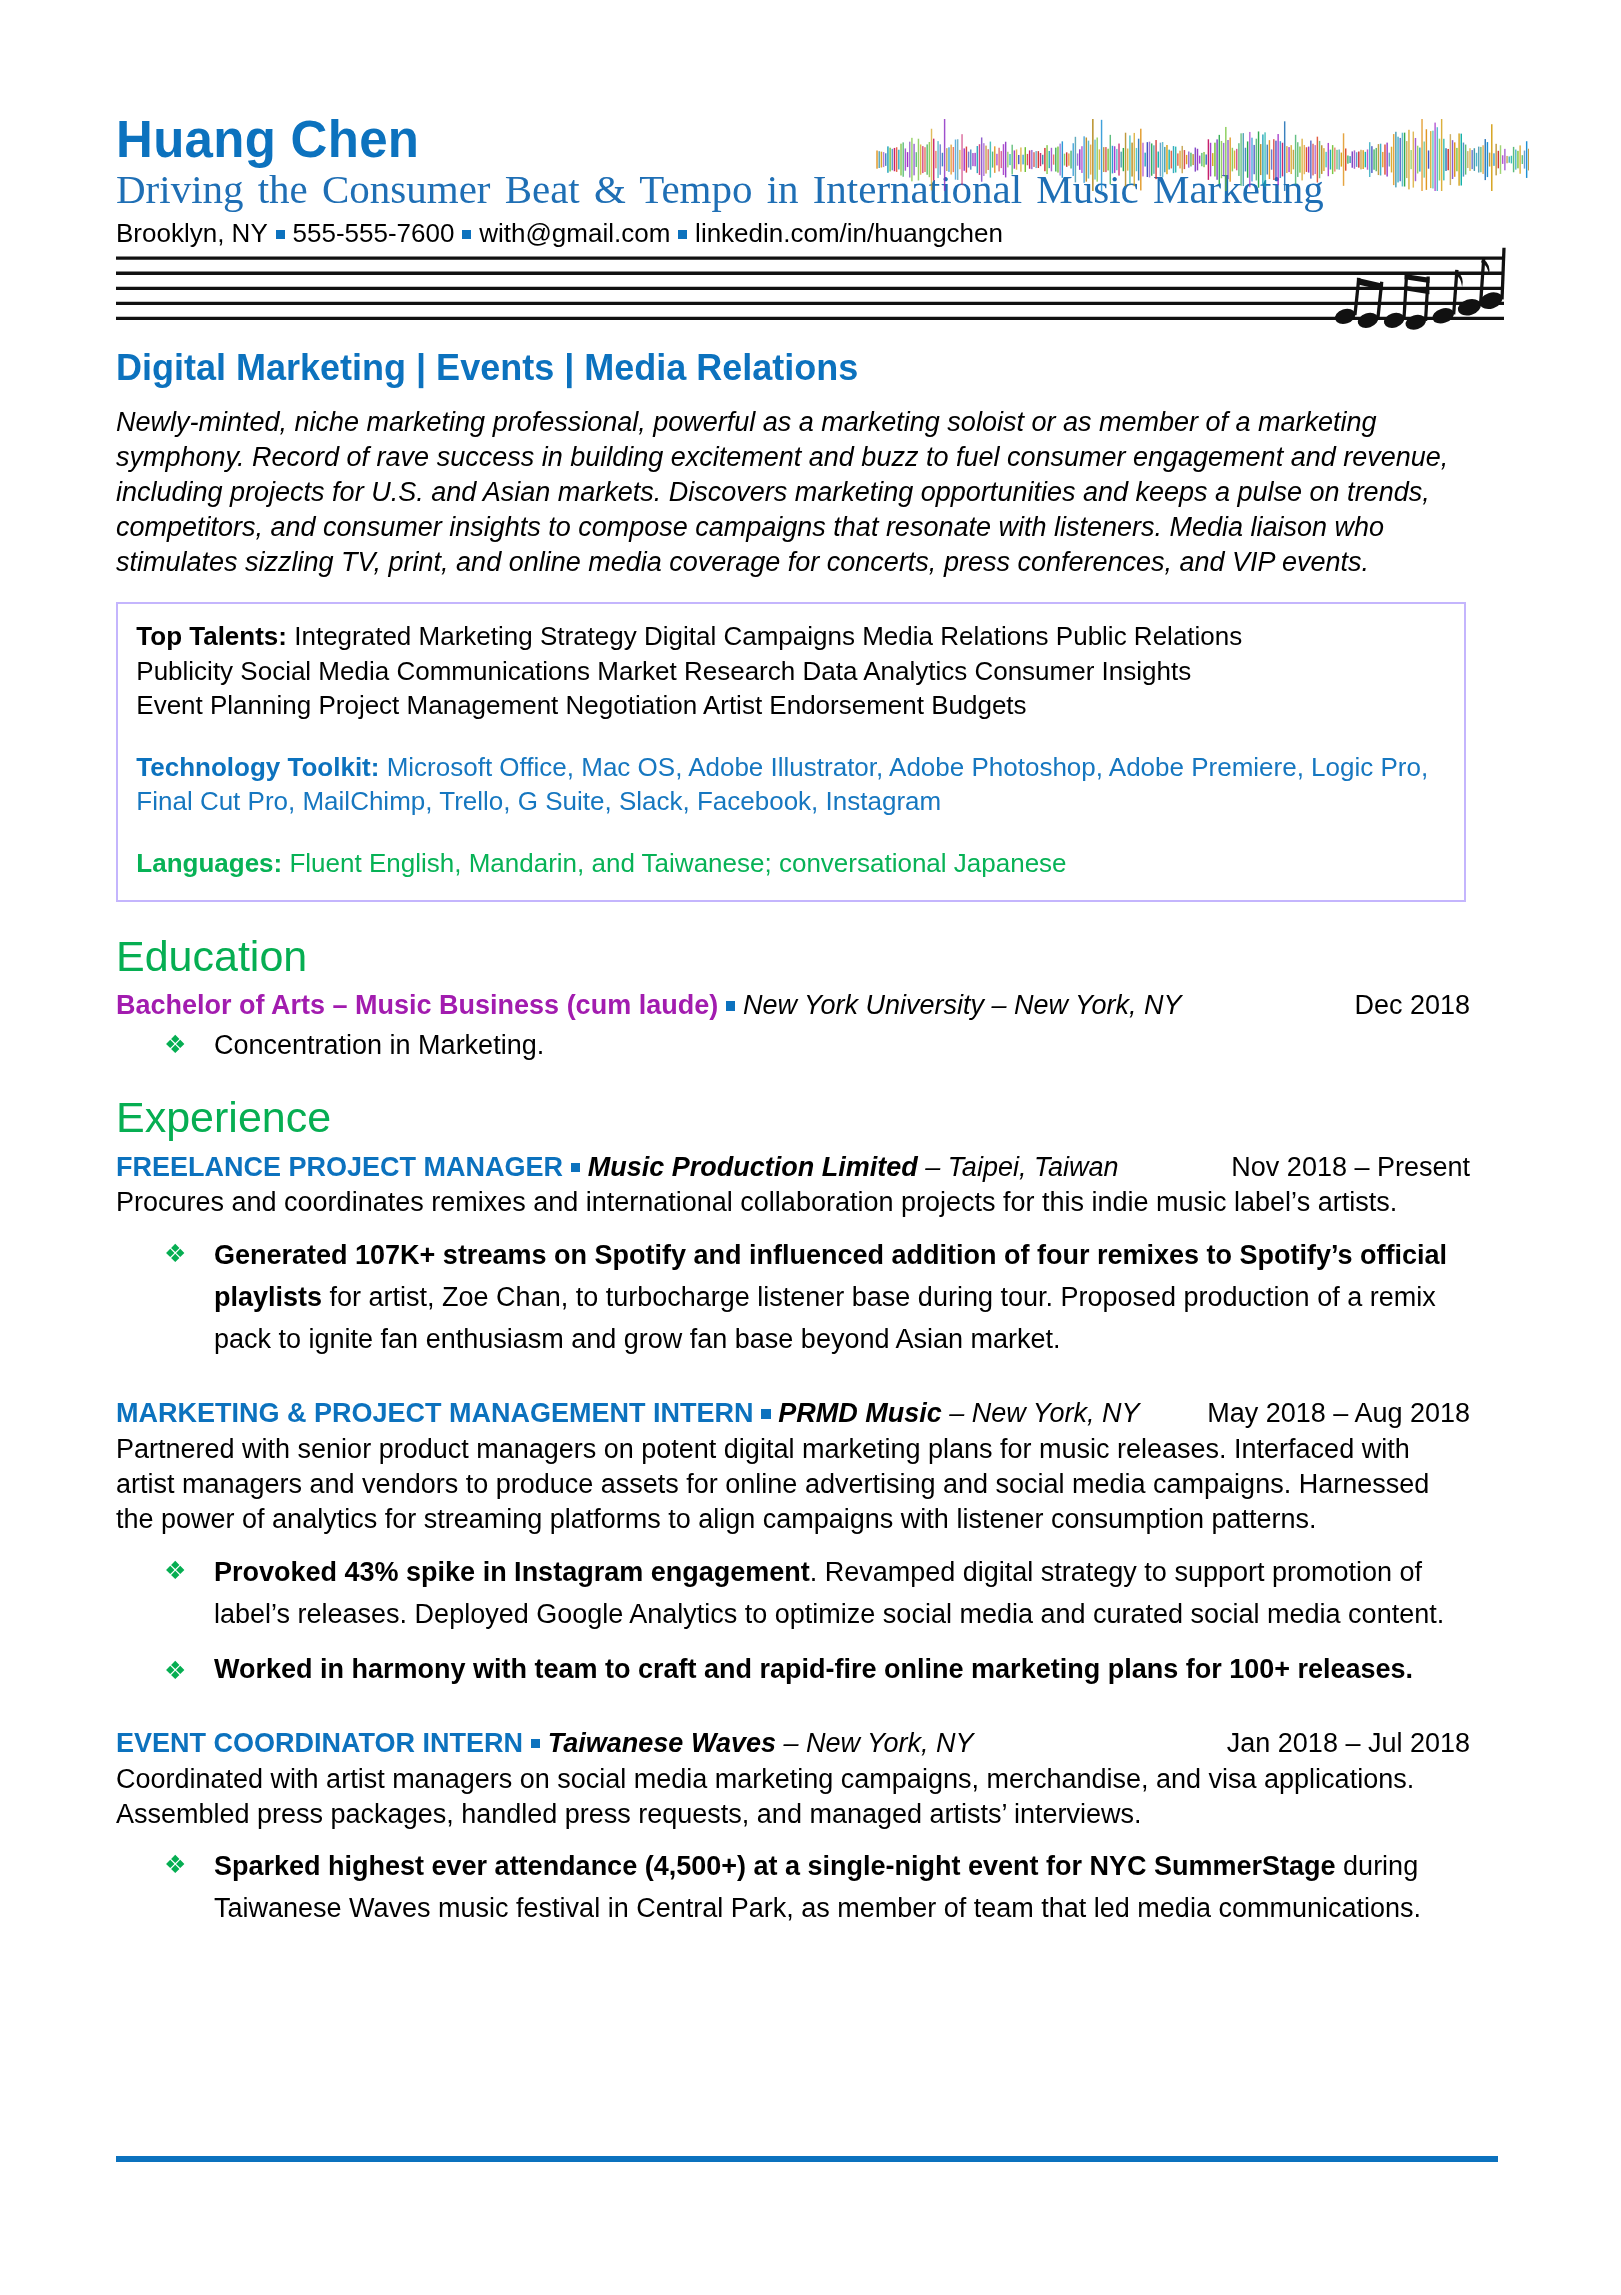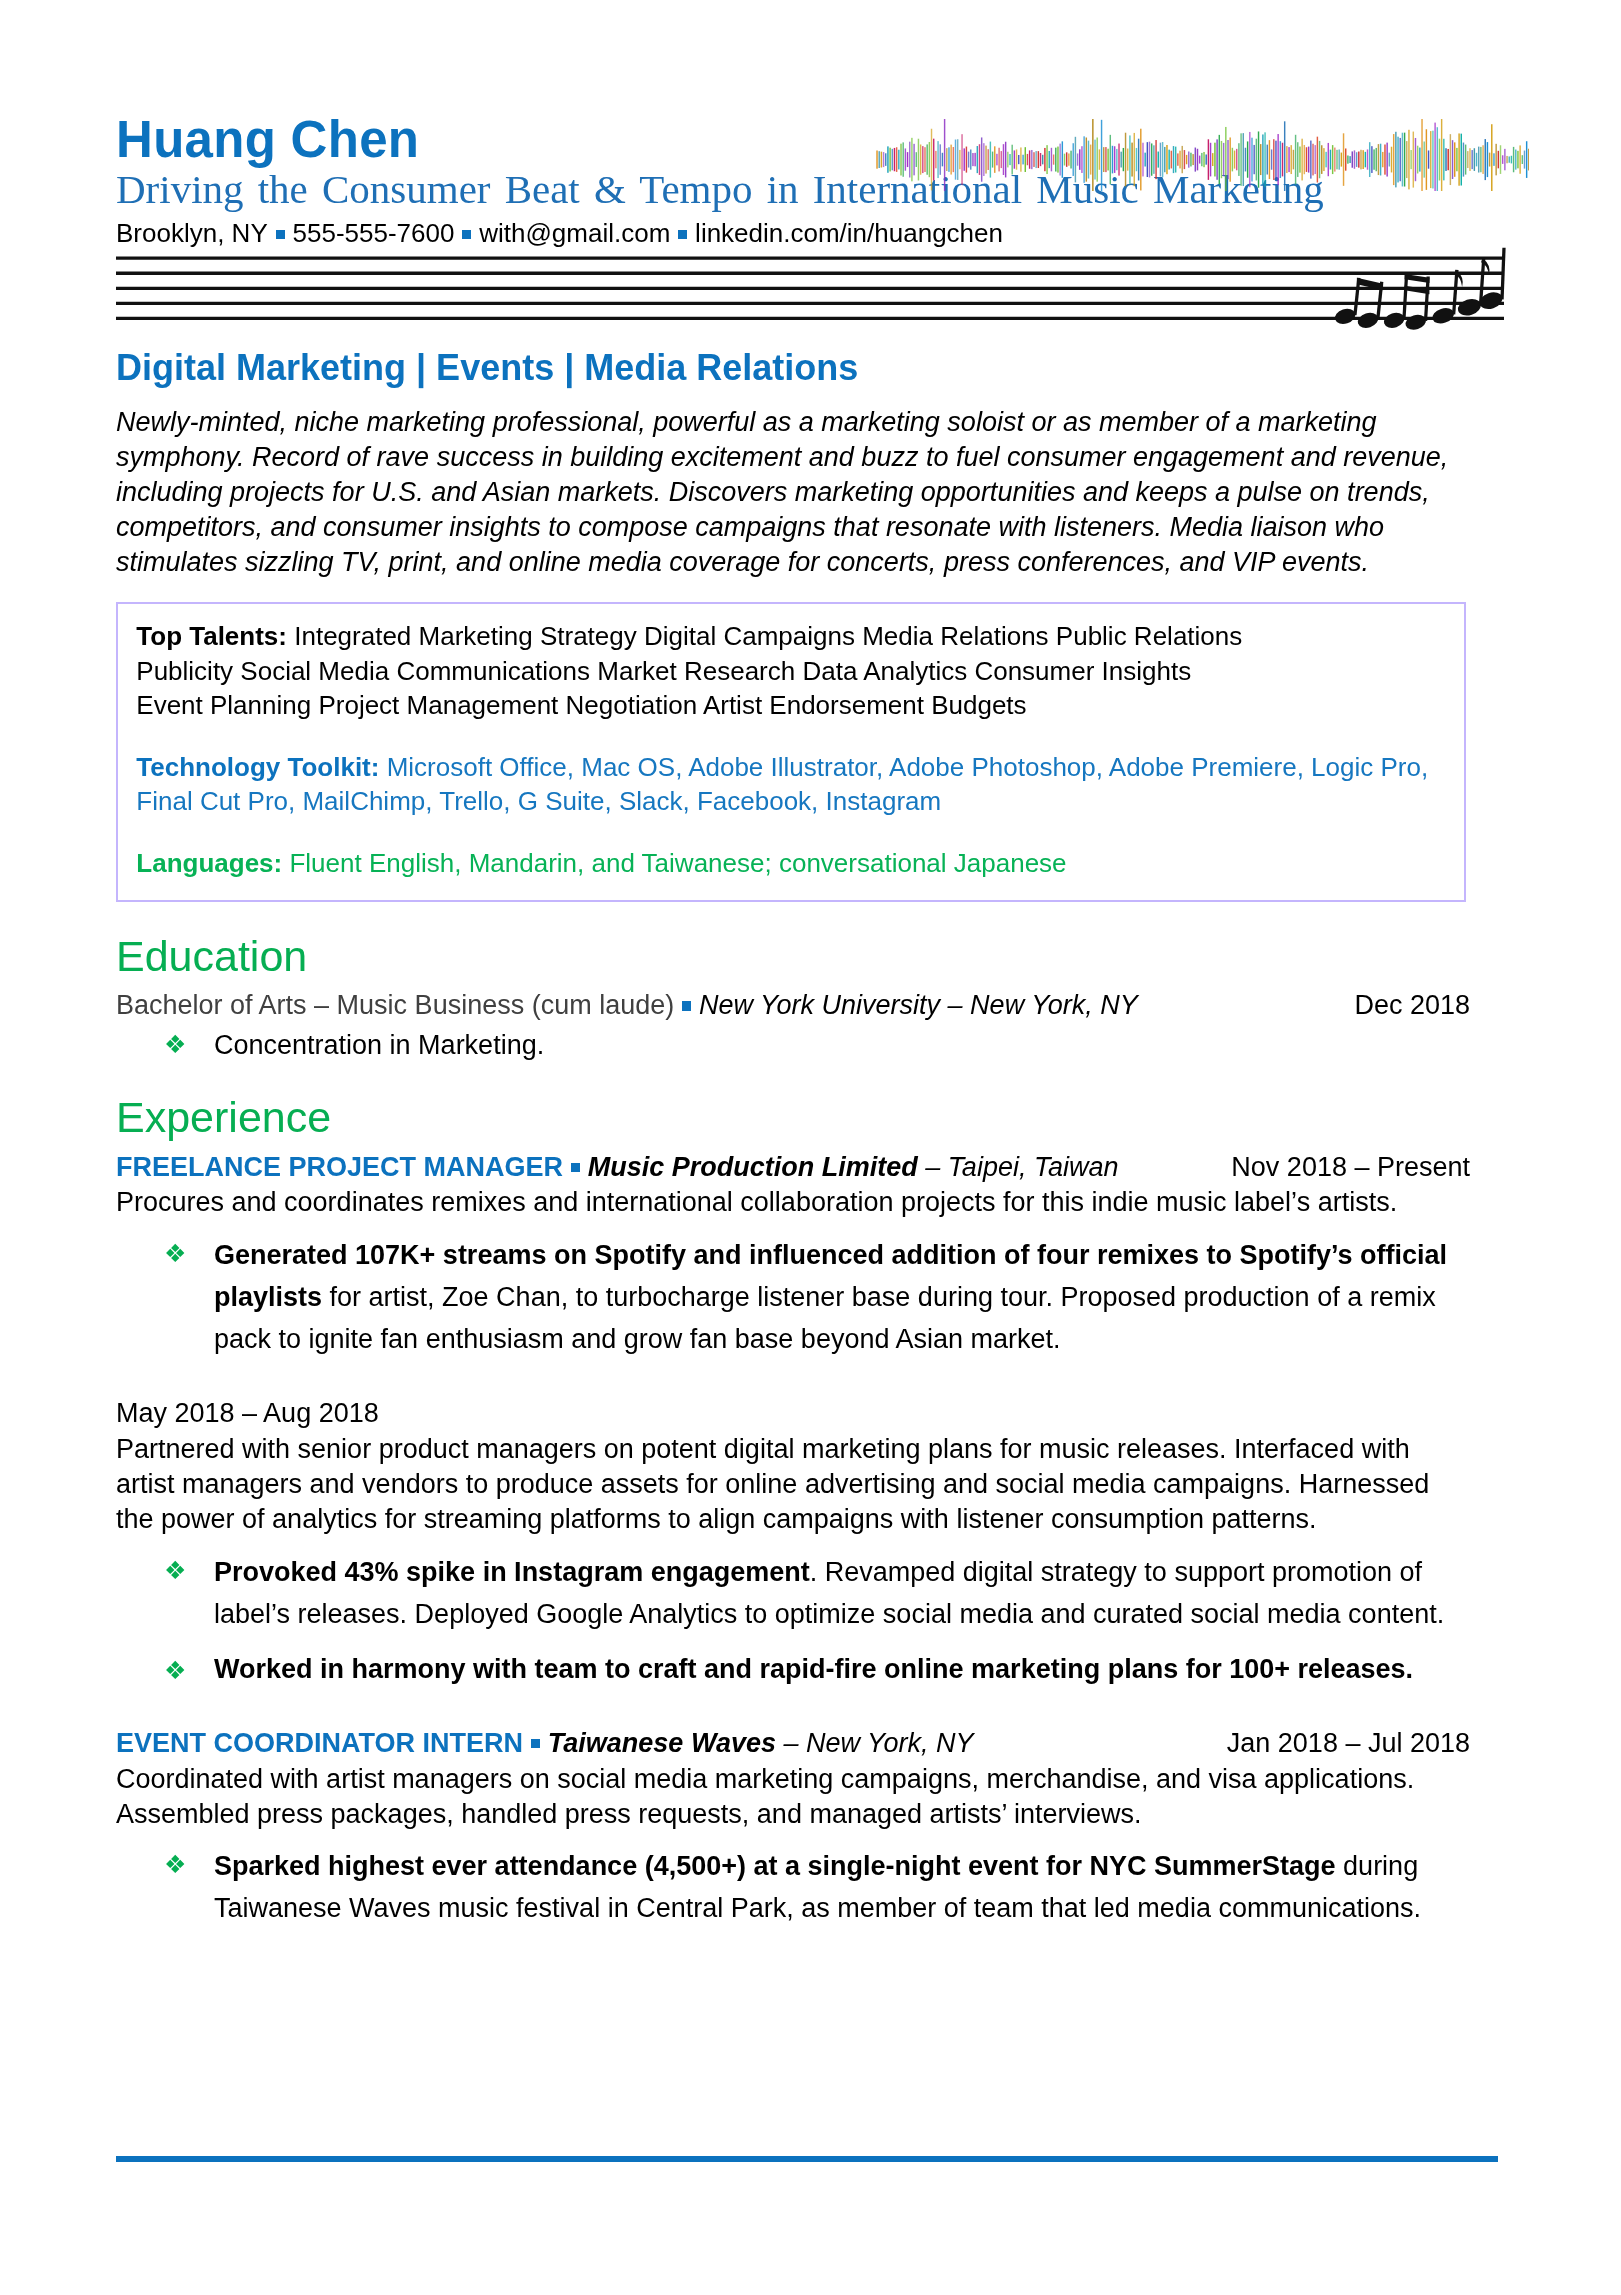--- a/index.html
+++ b/index.html
@@ -140,21 +140,21 @@
     align-items: baseline;
     width: 1354px;
   }
   .entry-left { flex: 1 1 auto; white-space: nowrap; }
   .entry-date { flex: 0 0 auto; white-space: nowrap; }
   .job-title {
     font-weight: bold;
     color: #0C72BE;
     text-transform: uppercase;
   }
-  .deg-title { font-weight: normal; color: #404040; }
+  .deg-title { font-weight: bold; color: #a21caf; }
   .org { font-weight: bold; font-style: italic; color: #000000; }
   .loc { font-style: italic; color: #000000; }
 
   .entry-desc {
     font-size: 27px;
     line-height: 1.30;
     margin-top: 2.6px;
     width: 1350px;
   }
 
@@ -602,20 +602,23 @@
         <div class="bullet-mark">❖</div>
         <div class="bullet-text"><b>Generated 107K+ streams on Spotify and influenced addition of four remixes to Spotify’s official playlists</b><span> for artist, Zoe Chan, to turbocharge listener base during tour. Proposed production of a remix pack to ignite fan enthusiasm and grow fan base beyond Asian market.</span></div>
       </div>
     </div>
   </div>
 
   <div class="gap-job"></div>
 
   <div>
     <div class="entry-line">
+      <div class="entry-left">
+        <span class="job-title">MARKETING &amp; PROJECT MANAGEMENT INTERN</span><span class="sq"></span><span class="org">PRMD Music</span><span class="loc"> – New York, NY</span>
+      </div>
       <div class="entry-date">May 2018 – Aug 2018</div>
     </div>
     <div class="entry-desc">Partnered with senior product managers on potent digital marketing plans for music releases. Interfaced with artist managers and vendors to produce assets for online advertising and social media campaigns. Harnessed the power of analytics for streaming platforms to align campaigns with listener consumption patterns.</div>
     <div class="bullets">
       <div class="bullet">
         <div class="bullet-mark">❖</div>
         <div class="bullet-text"><b>Provoked 43% spike in Instagram engagement</b><span>. Revamped digital strategy to support promotion of label’s releases. Deployed Google Analytics to optimize social media and curated social media content.</span></div>
       </div>
       <div class="bullet">
         <div class="bullet-mark">❖</div>

